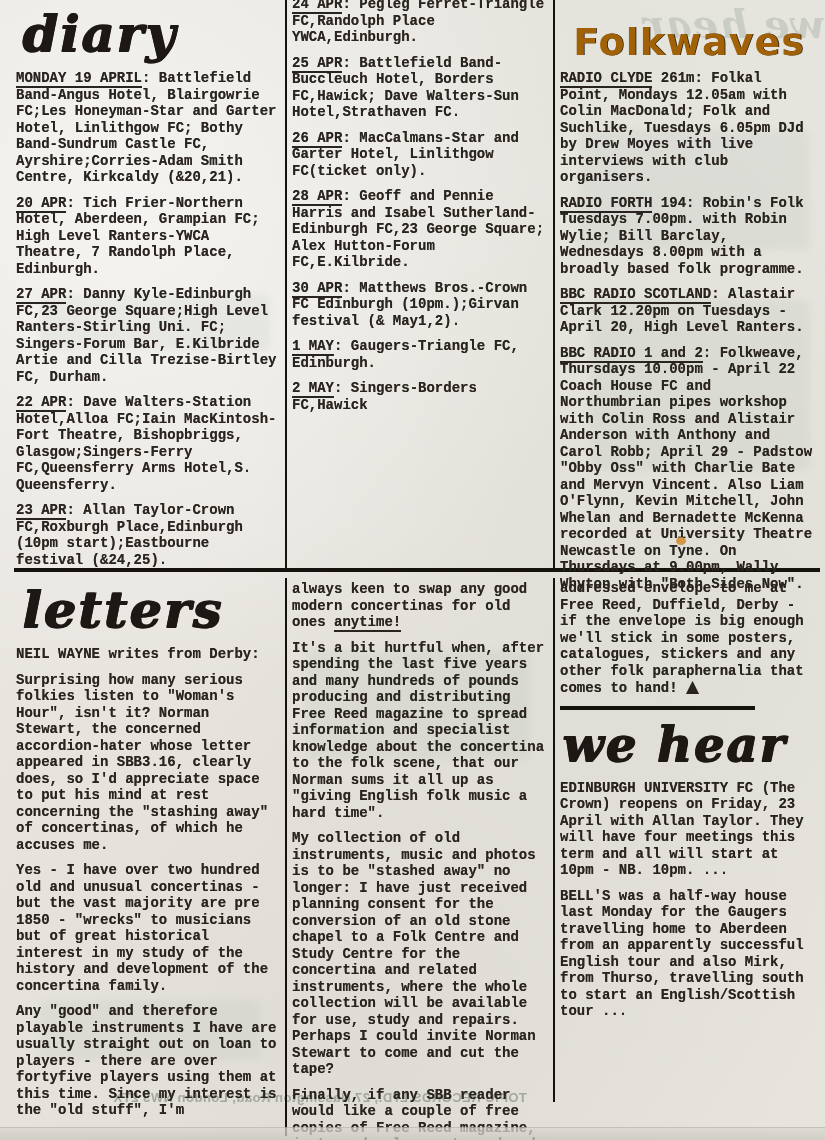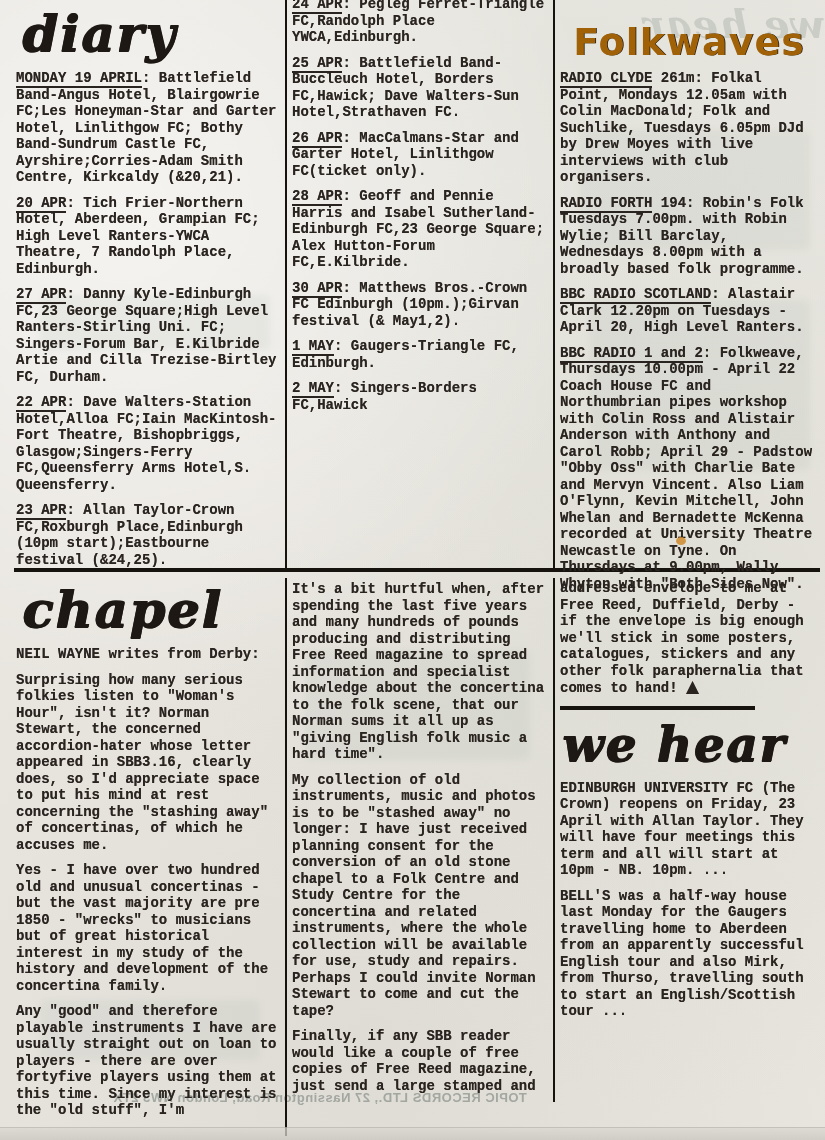--- a/index.html
+++ b/index.html
@@ -127,33 +127,34 @@
       <p><span class="station">RADIO FORTH</span><span> 194: Robin's Folk Tuesdays 7.00pm. with Robin Wylie; Bill Barclay, Wednesdays 8.00pm with a broadly based folk programme.</span></p>
 
       <p><span class="station">BBC RADIO SCOTLAND</span><span>: Alastair Clark 12.20pm on Tuesdays - April 20, High Level Ranters.</span></p>
 
       <p><span class="station">BBC RADIO 1 and 2</span><span>: Folkweave, Thursdays 10.00pm - April 22 Coach House FC and Northumbrian pipes workshop with Colin Ross and Alistair Anderson with Anthony and Carol Robb; April 29 - Padstow "Obby Oss" with Charlie Bate and Mervyn Vincent. Also Liam O'Flynn, Kevin Mitchell, John Whelan and Bernadette McKenna recorded at University Theatre Newcastle on Tyne. On Thursdays at 9.00pm, Wally Whyton with "Both Sides Now".</span></p>
     </div>
 </div>
 <div id="stain"></div>
 
 <div id="letters-col1" class="col">
-  <h1 class="script-title">chapel</h1>
+  <h1 class="script-title">letters</h1>
   <p>NEIL WAYNE writes from Derby:</p>
   <div>
 
       <p>Surprising how many serious folkies listen to "Woman's Hour", isn't it? Norman Stewart, the concerned accordion-hater whose letter appeared in SBB3.16, clearly does, so I'd appreciate space to put his mind at rest concerning the "stashing away" of concertinas, of which he accuses me.</p>
 
       <p>Yes - I have over two hundred old and unusual concertinas - but the vast majority are pre 1850 - "wrecks" to musicians but of great historical interest in my study of the history and development of the concertina family.</p>
 
       <p>Any "good" and therefore playable instruments I have are usually straight out on loan to players - there are over fortyfive players using them at this time. Since my interest is the "old stuff", I'm</p>
     </div>
 </div>
 
 <div id="letters-col2" class="col">
+  <p><span>always keen to swap any good modern concertinas for old ones </span><span class="u">anytime!</span></p>
   <div>
 
       <p>It's a bit hurtful when, after spending the last five years and many hundreds of pounds producing and distributing Free Reed magazine to spread information and specialist knowledge about the concertina to the folk scene, that our Norman sums it all up as "giving English folk music a hard time".</p>
 
       <p>My collection of old instruments, music and photos is to be "stashed away" no longer: I have just received planning consent for the conversion of an old stone chapel to a Folk Centre and Study Centre for the concertina and related instruments, where the whole collection will be available for use, study and repairs. Perhaps I could invite Norman Stewart to come and cut the tape?</p>
 
       <p>Finally, if any SBB reader would like a couple of free copies of Free Reed magazine, just send a large stamped and</p>
     </div>
 </div>
 

